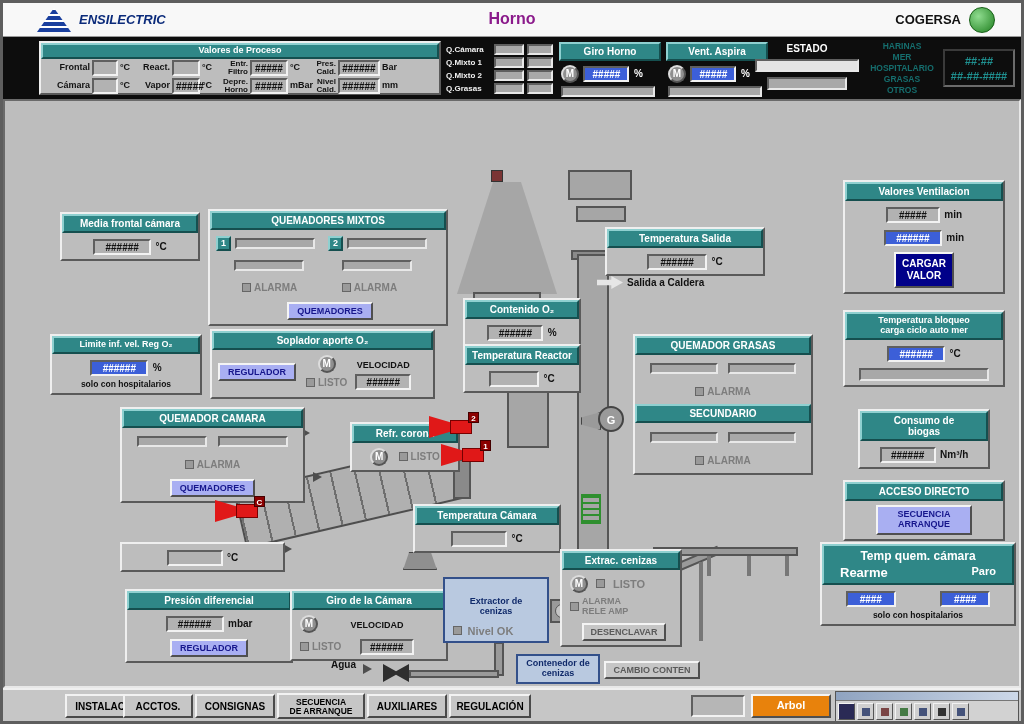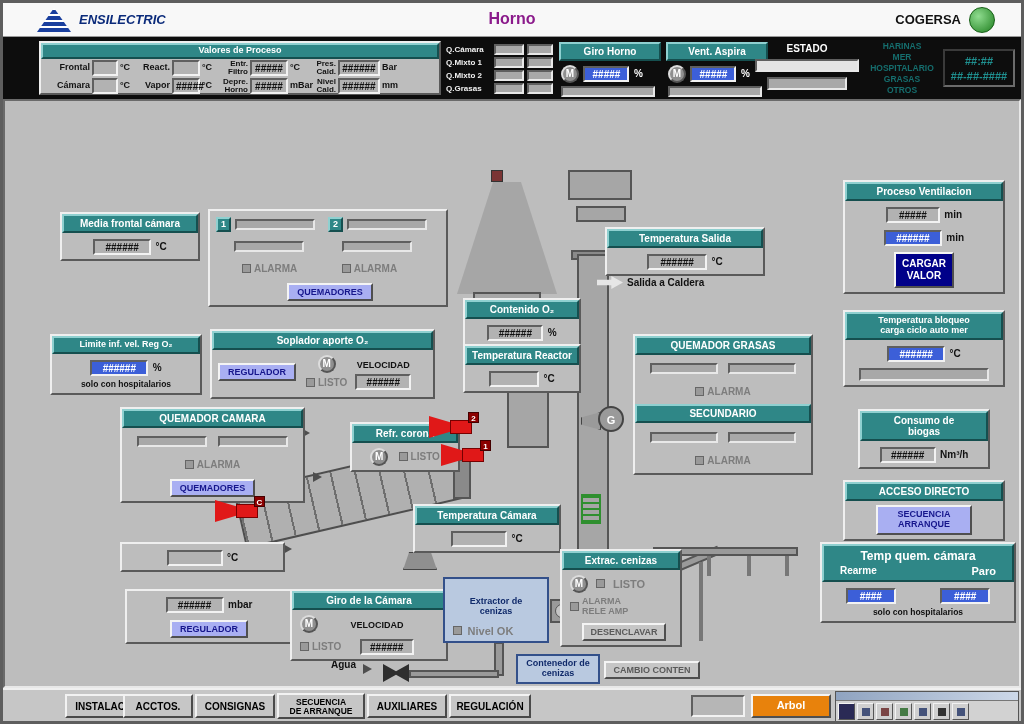--- a/index.html
+++ b/index.html
@@ -257,20 +257,21 @@
 
     <div class="panel abs" style="left:55px;top:111px;width:140px;">
       <div class="phead">Media frontal cámara</div>
       <div class="pbody">
         <span class="vfield" style="width:58px">######</span>
         <span class="unit">°C</span>
       </div>
     </div>
 
     <div class="panel abs" style="left:203px;top:108px;width:240px;">
+      <div class="phead">QUEMADORES MIXTOS</div>
       <div class="pbody" style="text-align:left;padding-left:6px;">
         <span class="nbdg">1</span>
         <span class="bar" style="width:80px"></span>
         <span class="nbdg" style="margin-left:8px">2</span>
         <span class="bar" style="width:80px"></span>
         <div style="margin-top:4px;">
           <span class="bar" style="width:70px;margin-left:18px"></span>
           <span class="bar" style="width:70px;margin-left:34px"></span>
         </div>
         <div style="margin-top:4px;">
@@ -326,20 +327,21 @@
     </div>
 
     <div class="panel abs" style="left:115px;top:441px;width:165px;z-index:15;">
       <div class="pbody">
         <span class="vfield" style="width:56px"></span>
         <span class="unit">°C</span>
       </div>
     </div>
 
     <div class="panel abs" style="left:120px;top:488px;width:168px;z-index:15;">
+      <div class="phead">Presión diferencial</div>
       <div class="pbody">
         <span class="vfield" style="width:58px">######</span>
         <span class="unit">mbar</span>
         <div style="margin-top:5px"><span class="btn btn-lav">REGULADOR</span></div>
       </div>
     </div>
 
     <div class="panel abs" style="left:285px;top:488px;width:158px;z-index:15;">
       <div class="phead">Giro de la Cámara</div>
       <div class="pbody" style="text-align:left;padding:4px 8px;">
@@ -429,21 +431,21 @@
 
     <div class="abs bluebox" style="left:511px;top:553px;width:84px;height:30px;z-index:20;padding-top:3px;">
       <div class="pre">Contenedor de
 cenizas</div>
     </div>
     <div class="abs" style="left:599px;top:558px;z-index:20;">
       <span class="btn btn-gray" style="min-width:96px">CAMBIO CONTEN</span>
     </div>
 
     <div class="panel abs" style="left:838px;top:79px;width:162px;">
-      <div class="phead">Proceso Ventilacion</div>
+      <div class="phead">Valores Ventilacion</div>
       <div class="pbody">
         <div><span class="vfield" style="width:54px">#####</span>
         <span class="unit">min</span></div>
         <div style="margin-top:5px"><span class="vfield vblue" style="width:58px">######</span>
         <span class="unit">min</span></div>
         <div style="margin-top:6px"><span class="btn btn-navy">CARGAR
 VALOR</span></div>
       </div>
     </div>
 
@@ -471,21 +473,21 @@
       <div class="pbody">
         <span class="btn btn-lav pre" style="min-width:96px;padding:3px 6px">SECUENCIA
 ARRANQUE</span>
       </div>
     </div>
 
     <div class="panel abs" style="left:815px;top:441px;width:196px;">
       <div style="background:#2f8787;border:2px solid;border-color:#8fd0d0 #154f4f #154f4f #8fd0d0;padding:3px 6px;">
         <div style="color:#fff;font-weight:bold;font-size:12px;text-align:center;">Temp quem. cámara</div>
         <div style="display:flex;justify-content:space-between;padding:2px 10px 0 10px;">
-          <span style="color:#fff;font-weight:bold;font-size:10px;">Rearme</span>
+          <span style="color:#fff;font-weight:bold;font-size:13px;">Rearme</span>
           <span style="color:#fff;font-weight:bold;font-size:11px;">Paro</span>
         </div>
       </div>
       <div class="pbody">
         <span class="vfield vblue" style="width:50px">####</span>
         <span class="vfield vblue" style="width:50px;margin-left:40px">####</span>
         <div class="note" style="margin-top:3px">solo con hospitalarios</div>
       </div>
     </div>
   </div>

